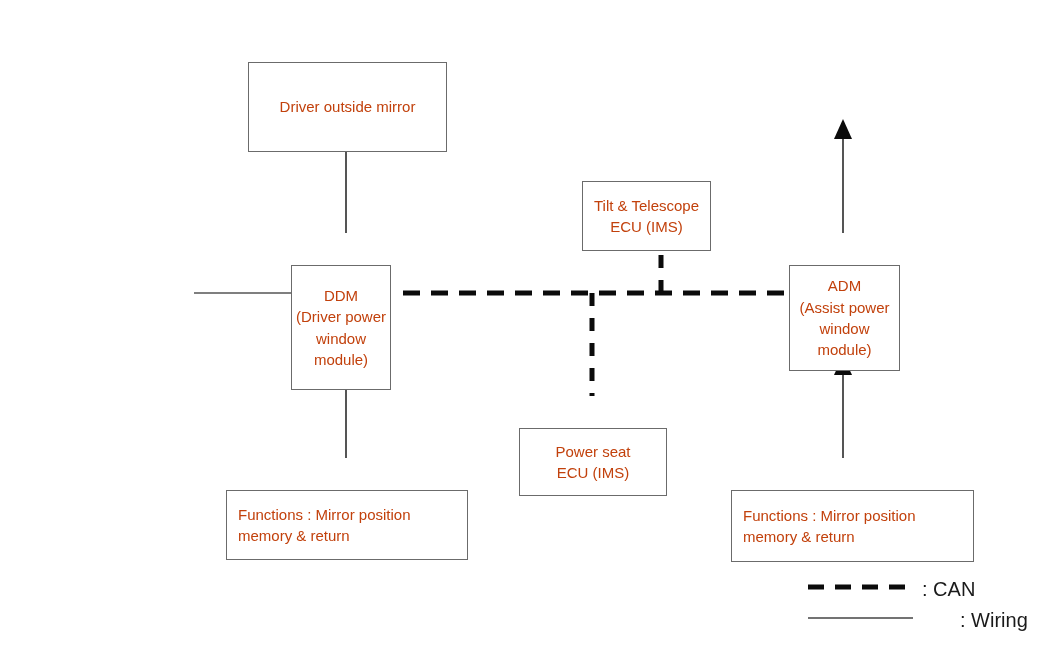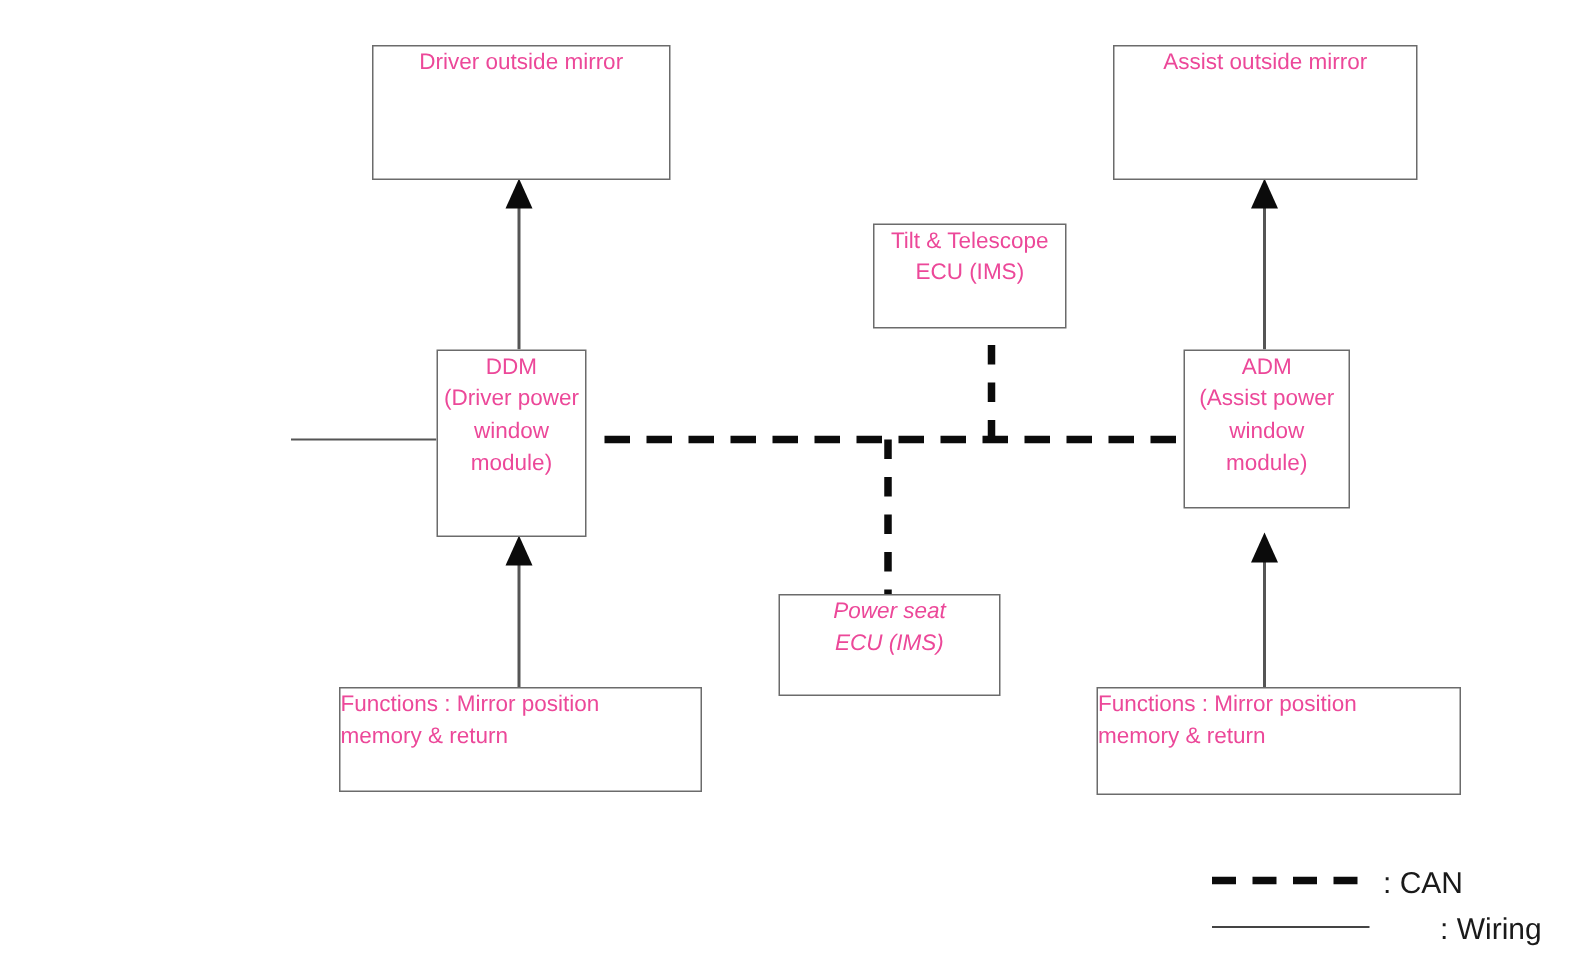--- a/index.html
+++ b/index.html
@@ -14,27 +14,29 @@
     background: #ffffff;
     font-family: "Liberation Sans", sans-serif;
     overflow: hidden;
   }
   .box {
     position: absolute;
     box-sizing: border-box;
     border: 1px solid #6b6b6b;
     background: #ffffff;
     display: flex;
-    color: #ec4899;
+    align-items: center;
+    color: #c2410c;
     font-size: 15px;
     line-height: 1.42;
     z-index: 3;
+    margin-top: 32px;
   }
   .box.center  { justify-content: center; text-align: center; }
-  .box.left    { justify-content: flex-start; text-align: left; }
+  .box.left    { justify-content: flex-start; text-align: left; padding-left: 11px; }
   .box .txt { white-space: pre-line; }
 
   .legend-label {
     position: absolute;
     font-size: 20px;
     color: #1a1a1a;
     white-space: nowrap;
     z-index: 4;
   }
 
@@ -76,23 +78,20 @@
     <line x1="661" y1="293" x2="661" y2="219" stroke="#0b0b0b" stroke-width="5" stroke-dasharray="13 12"></line>
 
     <line x1="808" y1="587" x2="913" y2="587" stroke="#0b0b0b" stroke-width="5" stroke-dasharray="16 11"></line>
     <line x1="808" y1="618" x2="913" y2="618" stroke="#444444" stroke-width="1.4"></line>
   </svg>
 
   <div class="box center" style="left:248px; top:30px; width:199px; height:90px;">
     <span class="txt">Driver outside mirror</span>
   </div>
 
-  <div class="box center" style="left:742px; top:30px; width:203px; height:90px;">
-    <span class="txt">Assist outside mirror</span>
-  </div>
 
 
   <div class="box center" style="left:291px; top:233px; width:100px; height:125px;">
     <span class="txt">DDM
 (Driver power
 window
 module)</span>
   </div>
 
   <div class="box center" style="left:789px; top:233px; width:111px; height:106px;">
@@ -100,21 +99,21 @@
 (Assist power
 window
 module)</span>
   </div>
 
   <div class="box center" style="left:582px; top:149px; width:129px; height:70px;">
     <span class="txt">Tilt &amp; Telescope
 ECU (IMS)</span>
   </div>
 
-  <div class="box center" style="left:519px; top:396px; width:148px; height:68px;font-style:italic;">
+  <div class="box center" style="left:519px; top:396px; width:148px; height:68px;">
     <span class="txt">Power seat
 ECU (IMS)</span>
   </div>
 
   <div class="box left" style="left:226px; top:458px; width:242px; height:70px;">
     <span class="txt">Functions : Mirror position
 memory &amp; return</span>
   </div>
 
   <div class="box left" style="left:731px; top:458px; width:243px; height:72px;">

